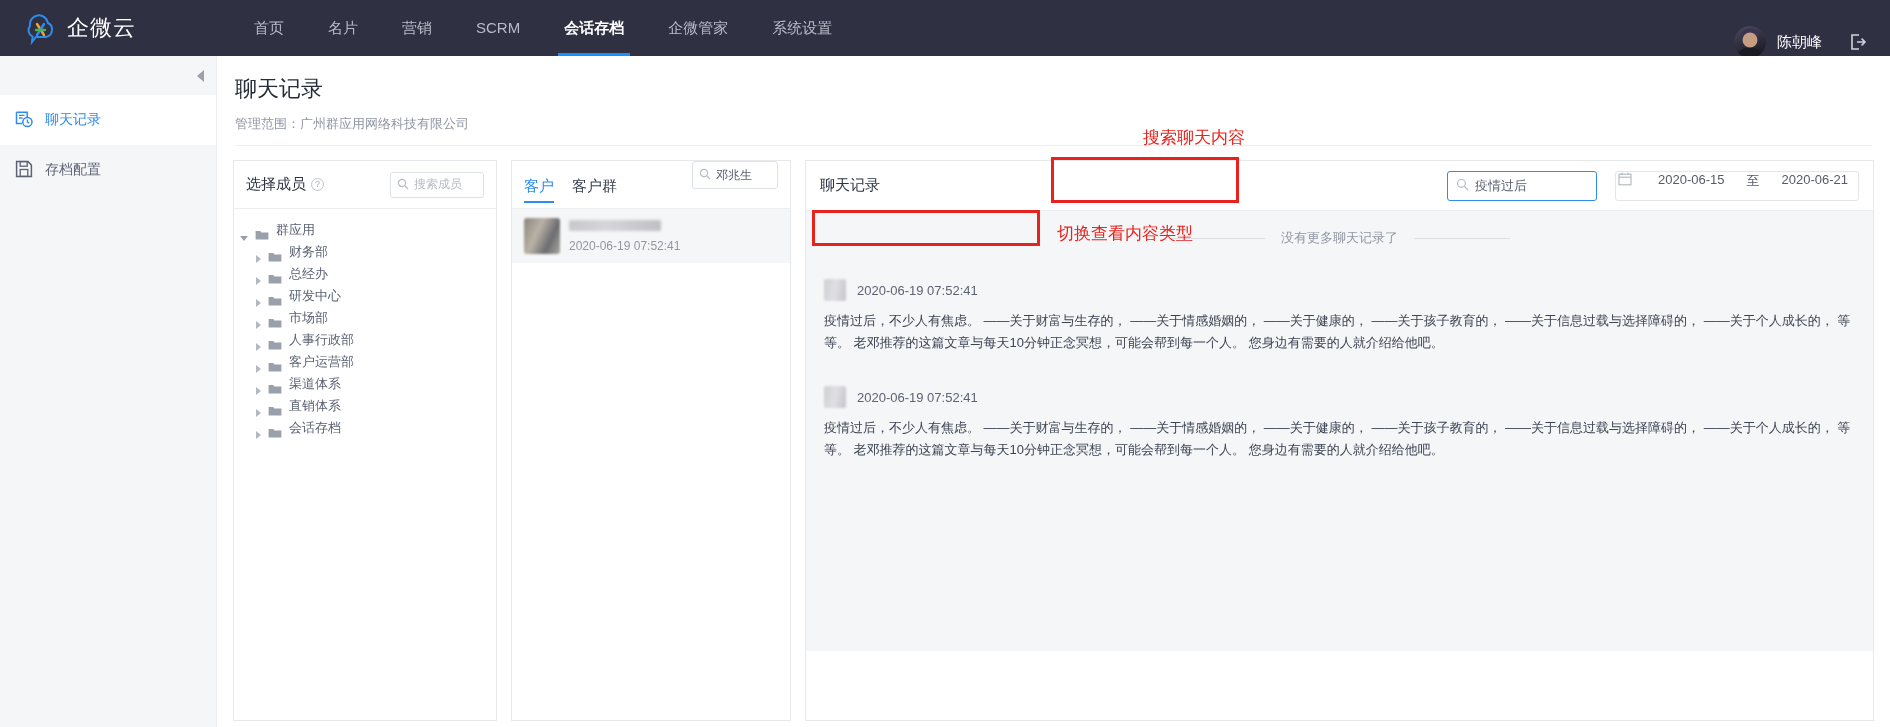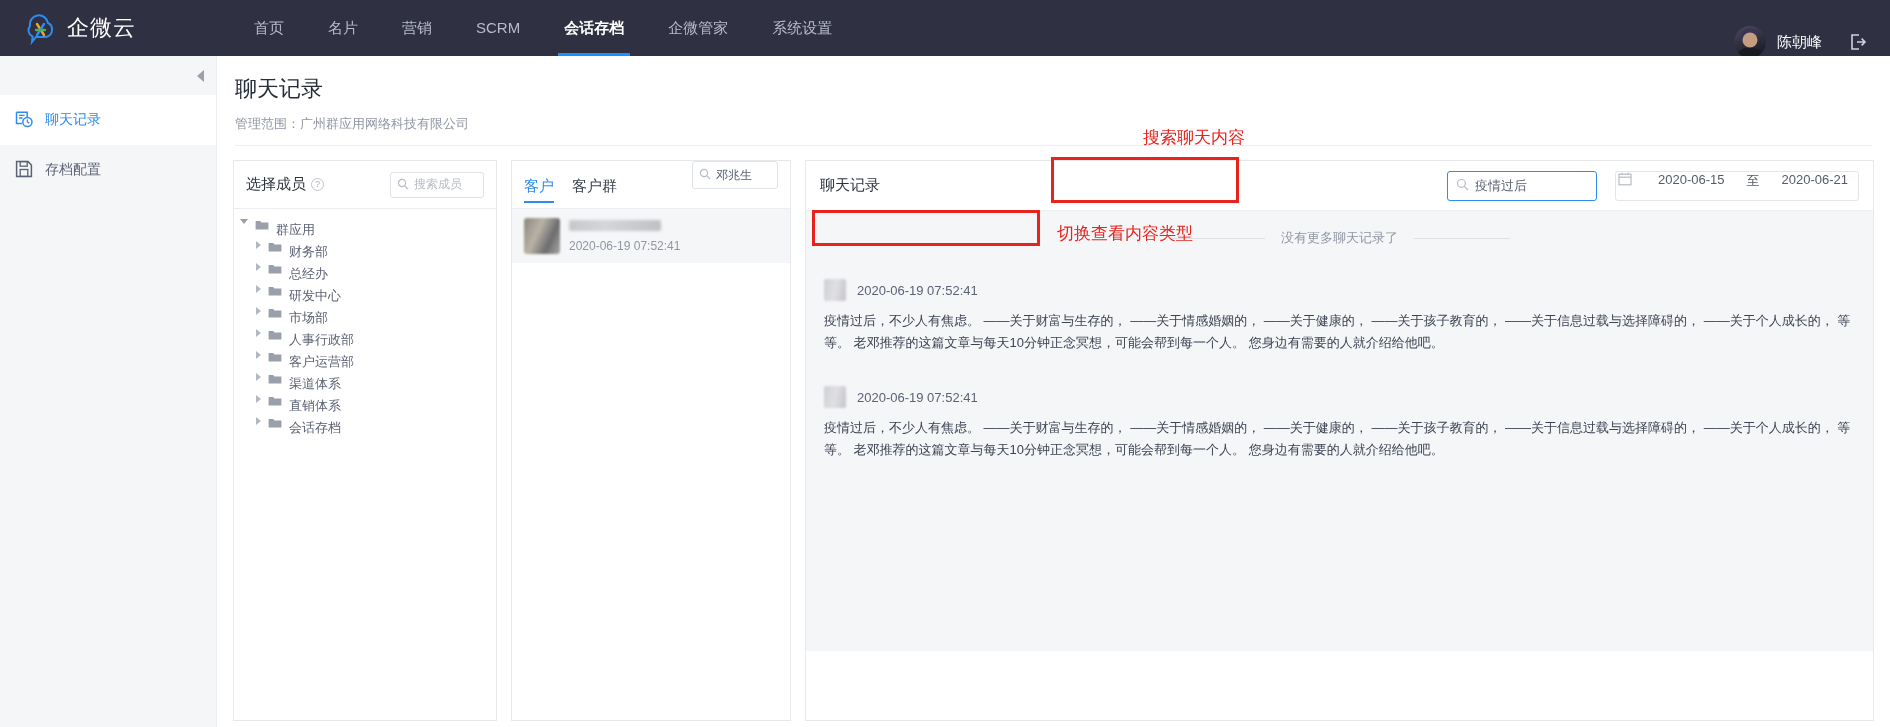--- a/index.html
+++ b/index.html
@@ -115,21 +115,21 @@
   .mini-search {
     margin-left: auto; width: 94px; height: 26px; border: 1px solid #dfe2e7;
     border-radius: 3px; display: flex; align-items: center; padding: 0 6px;
     cursor: text;
   }
   .mini-search .ph { font-size: 12px; color: #b6bbc4; margin-left: 5px; }
   .mini-search.filled .ph { color: #5c6274; }
 
   .tree { padding: 10px 0 0 6px; }
   .tree-row {
-    display: flex; align-items: flex-start; height: 22px; font-size: 13px;
+    display: flex; align-items: flex-end; height: 22px; font-size: 13px;
     color: #5c6274; cursor: pointer; white-space: nowrap;
   }
   .tree-row.child { padding-left: 16px; }
   .caret-down {
     width: 0; height: 0; border-left: 4px solid transparent;
     border-right: 4px solid transparent; border-top: 5px solid #9aa0ab;
     margin-right: 7px; flex: 0 0 auto;
   }
   .caret-right {
     width: 0; height: 0; border-top: 4px solid transparent;

